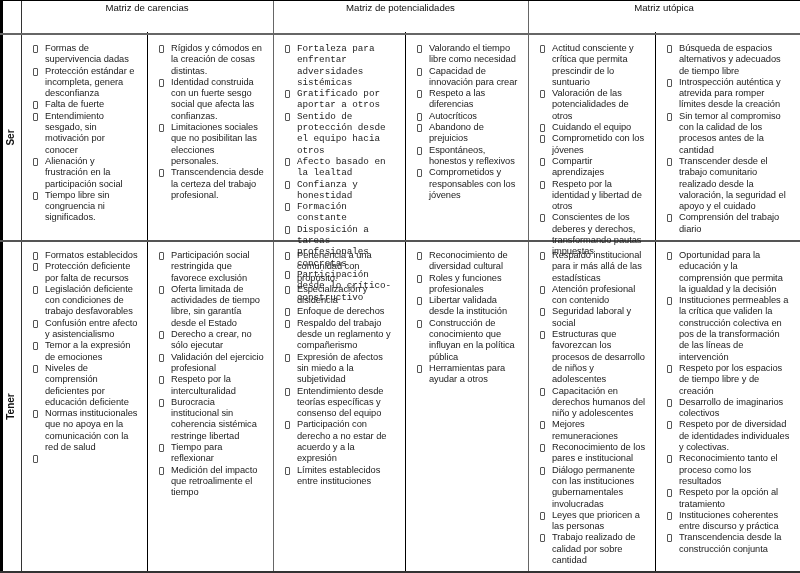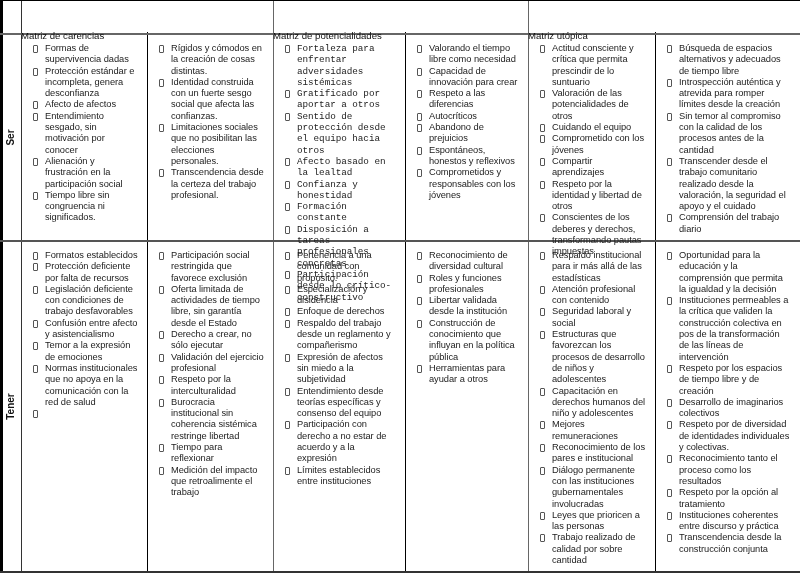--- a/index.html
+++ b/index.html
@@ -1,22 +1,22 @@
 <!DOCTYPE html>
 <html><head>
 <meta charset="utf-8">
 <style>
   html, body { margin: 0; padding: 0; background: #ffffff; }
   body { width: 800px; height: 573px; overflow: hidden; position: relative;
          font-family: "Liberation Sans", sans-serif; color: #111; }
   .sheet { position: absolute; left: 0; top: 0; width: 800px; height: 573px; }
   .vline { position: absolute; top: 0; width: 1px; background: #000; }
   .hline { position: absolute; left: 0; height: 1px; background: #555; }
-  .hdr { position: absolute; top: 2px; height: 28px; 
-         font-size: 9.6px; line-height: 12px; color: #111; margin-top: 28px; }
+  .hdr { position: absolute; top: 2px; height: 28px; text-align: center;
+         font-size: 9.6px; line-height: 12px; color: #111; }
   .rowlabel { position: absolute; left: 0; width: 21px; display: flex;
               align-items: center; justify-content: center; }
   .rowlabel span { display: inline-block; transform: rotate(-90deg);
                    font-size: 10px; font-weight: bold; white-space: nowrap; }
   .cell { position: absolute; box-sizing: border-box; padding: 2px 3px 0 3px; }
   .cell ul { list-style: none; margin: 6px; padding: 0; }
   .cell li { position: relative; padding-left: 14px; font-size: 9.3px;
              line-height: 11.3px; color: #222; letter-spacing: -0.05px; }
   .cell li::before { content: ""; position: absolute; left: 2px; top: 2px;
                      width: 3px; height: 6px; border: 1px solid #555;
@@ -48,21 +48,21 @@
   </div>
   <div class="rowlabel" style="top:242px;height:329px;">
     <span>Tener</span>
   </div>
 
   <div id="cells">
       <div class="cell" style="left: 22px; top: 35px; width: 125px; height: 205px;">
         <ul>
           <li>Formas de supervivencia dadas</li>
           <li>Protección estándar e incompleta, genera desconfianza</li>
-          <li>Afecto de afectos</li>
+          <li>Falta de fuerte</li>
           <li>Entendimiento sesgado, sin motivación por conocer</li>
           <li>Alienación y frustración en la participación social</li>
           <li>Tiempo libre sin congruencia ni significados.</li>
         </ul>
       </div>
       <div class="cell" style="left: 148px; top: 35px; width: 125px; height: 205px;">
         <ul>
           <li>Rígidos y cómodos en la creación de cosas distintas.</li>
           <li>Identidad construida con un fuerte sesgo social que afecta las confianzas.</li>
           <li>Limitaciones sociales que no posibilitan las elecciones personales.</li>
@@ -112,34 +112,35 @@
           <li>Comprensión del trabajo diario</li>
         </ul>
       </div>
       <div class="cell" style="left: 22px; top: 242px; width: 125px; height: 419px;">
         <ul>
           <li>Formatos establecidos</li>
           <li>Protección deficiente por falta de recursos</li>
           <li>Legislación deficiente con condiciones de trabajo desfavorables</li>
           <li>Confusión entre afecto y asistencialismo</li>
           <li>Temor a la expresión de emociones</li>
+          <li>Niveles de comprensión deficientes por educación deficiente</li>
           <li>Normas institucionales que no apoya en la comunicación con la red de salud</li>
           <li>&nbsp;</li>
         </ul>
       </div>
       <div class="cell" style="left: 148px; top: 242px; width: 125px; height: 329px;">
         <ul>
           <li>Participación social restringida que favorece exclusión</li>
           <li>Oferta limitada de actividades de tiempo libre, sin garantía desde el Estado</li>
           <li>Derecho a crear, no sólo ejecutar</li>
           <li>Validación del ejercicio profesional</li>
           <li>Respeto por la interculturalidad</li>
           <li>Burocracia institucional sin coherencia sistémica restringe libertad</li>
           <li>Tiempo para reflexionar</li>
-          <li>Medición del impacto que retroalimente el trabajo</li>
+          <li>Medición del impacto que retroalimente el tiempo</li>
         </ul>
       </div>
       <div class="cell" style="left: 274px; top: 242px; width: 131px; height: 329px;">
         <ul>
           <li>Pertenencia a una comunidad con propósito.</li>
           <li>Especialización y disidencia</li>
           <li>Enfoque de derechos</li>
           <li>Respaldo del trabajo desde un reglamento y compañerismo</li>
           <li>Expresión de afectos sin miedo a la subjetividad</li>
           <li>Entendimiento desde teorías específicas y consenso del equipo</li>

